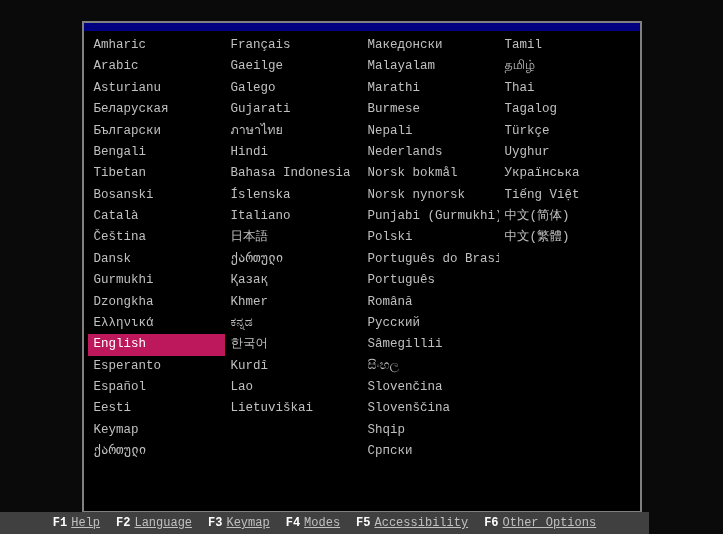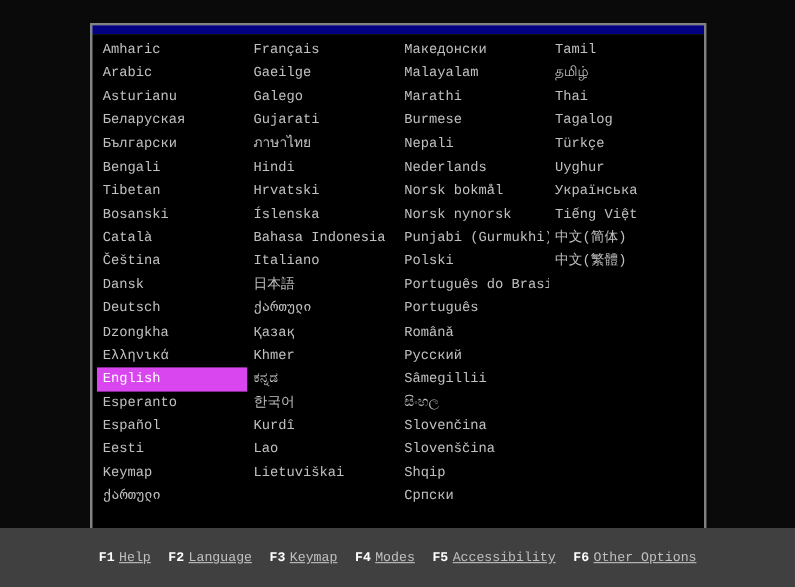--- a/index.html
+++ b/index.html
@@ -64,33 +64,33 @@
     .lang-item {
       padding: 1px 6px;
       cursor: pointer;
       color: #c0c0c0;
       white-space: nowrap;
       font-size: 12.5px;
       line-height: 1.55;
     }
 
     .lang-item.selected {
-      background: #d946ef;
+      background: #be185d;
       color: #ffffff;
     }
 
     .footer {
       background: #404040;
       color: #c0c0c0;
-      width: 723px;
+      width: 649px;
       display: flex;
       flex-direction: row;
       align-items: center;
       justify-content: center;
-      padding: 20px 16px;
+      padding: 4px 16px;
       gap: 16px;
       font-size: 12px;
       position: absolute;
       bottom: 0;
       left: 0;
       margin-top: 44px;
     }
 
     .footer-item {
       display: flex;
@@ -122,40 +122,39 @@
           <div class="lang-item">Arabic</div>
           <div class="lang-item">Asturianu</div>
           <div class="lang-item">Беларуская</div>
           <div class="lang-item">Български</div>
           <div class="lang-item">Bengali</div>
           <div class="lang-item">Tibetan</div>
           <div class="lang-item">Bosanski</div>
           <div class="lang-item">Català</div>
           <div class="lang-item">Čeština</div>
           <div class="lang-item">Dansk</div>
-          <div class="lang-item">Deutsch</div>
+          <div class="lang-item">Gurmukhi</div>
           <div class="lang-item">Dzongkha</div>
           <div class="lang-item">Ελληνικά</div>
           <div class="lang-item selected">English</div>
           <div class="lang-item">Esperanto</div>
           <div class="lang-item">Español</div>
           <div class="lang-item">Eesti</div>
           <div class="lang-item">Keymap</div>
           <div class="lang-item">ქართული</div>
         </div>
         <div class="column">
           <div class="lang-item">Français</div>
           <div class="lang-item">Gaeilge</div>
           <div class="lang-item">Galego</div>
           <div class="lang-item">Gujarati</div>
           <div class="lang-item">ภาษาไทย</div>
           <div class="lang-item">Hindi</div>
-          <div class="lang-item">Hrvatski</div>
+          <div class="lang-item">Bahasa Indonesia</div>
           <div class="lang-item">Íslenska</div>
-          <div class="lang-item">Bahasa Indonesia</div>
           <div class="lang-item">Italiano</div>
           <div class="lang-item">日本語</div>
           <div class="lang-item">ქართული</div>
           <div class="lang-item">Қазақ</div>
           <div class="lang-item">Khmer</div>
           <div class="lang-item">ಕನ್ನಡ</div>
           <div class="lang-item">한국어</div>
           <div class="lang-item">Kurdî</div>
           <div class="lang-item">Lao</div>
           <div class="lang-item">Lietuviškai</div>

